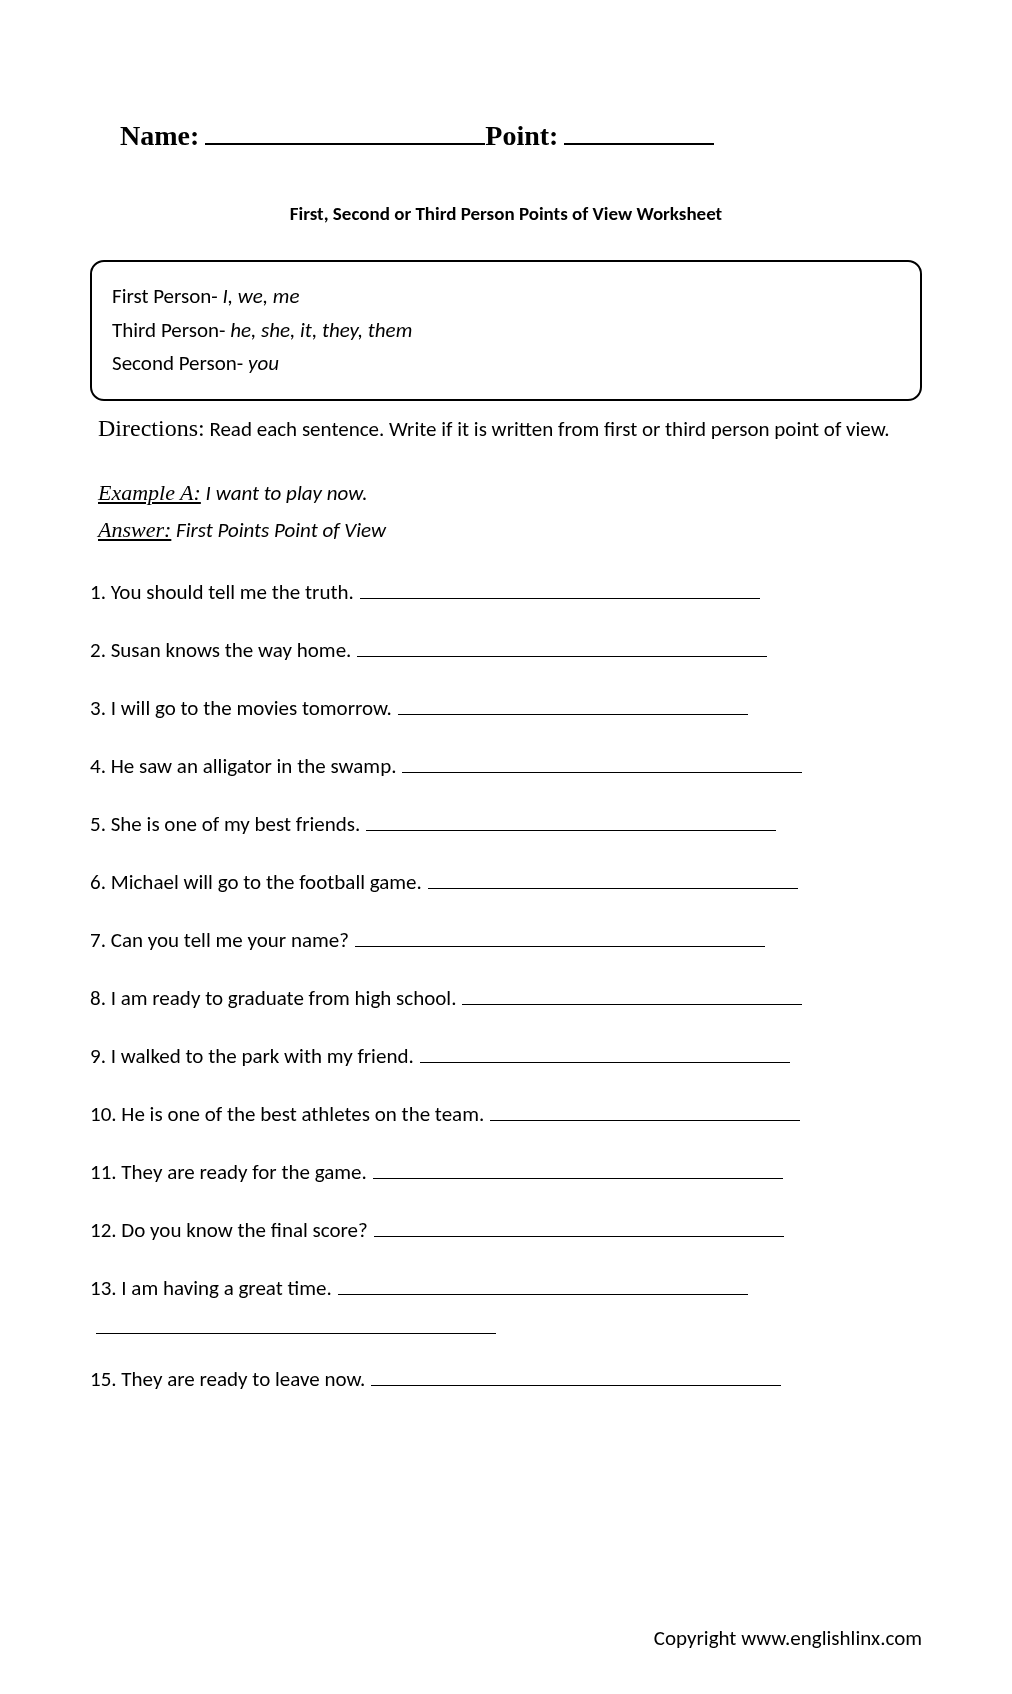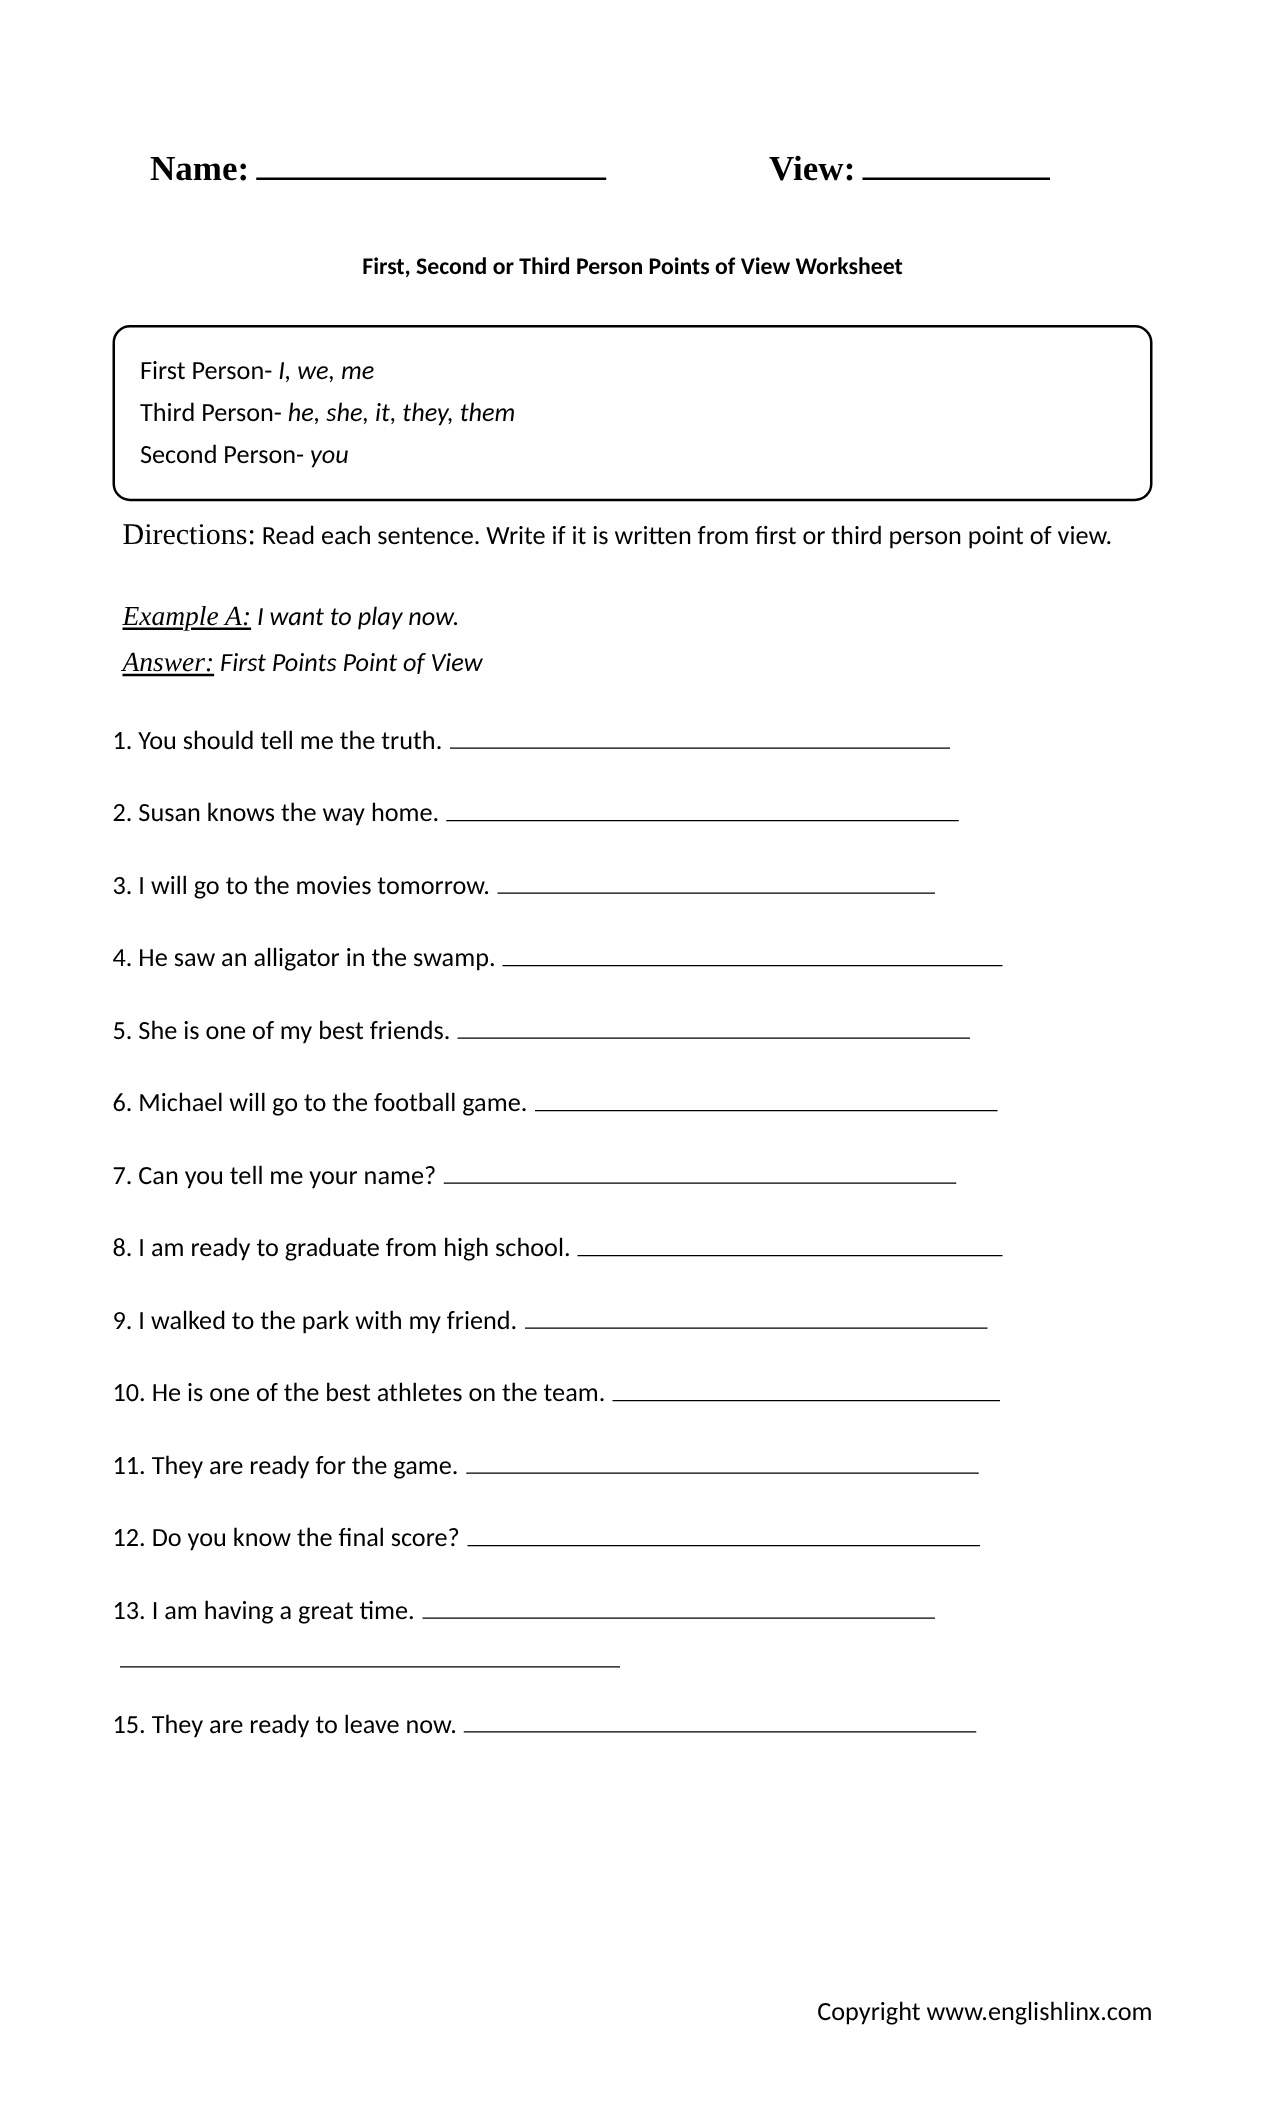--- a/index.html
+++ b/index.html
@@ -11,21 +11,20 @@
     padding: 120px 90px 40px 90px;
     color: #000;
     position: relative;
   }
   .header-row {
     display: flex;
     font-family: "Times New Roman", serif;
     font-size: 28px;
     font-weight: bold;
     margin-bottom: 50px;
-    gap: 130px;
     padding-left: 30px;
   }
   .header-field {
     display: flex;
     align-items: baseline;
   }
   .name-line {
     border-bottom: 2px solid #000;
     width: 280px;
     margin-left: 6px;
@@ -89,35 +88,35 @@
   }
   .q-text { white-space: nowrap; }
   .q-line {
     flex: 0 0 auto;
     border-bottom: 1.5px solid #000;
     margin-left: 6px;
   }
   .copyright {
     position: absolute;
     right: 90px;
-    bottom: 72px;
+    bottom: 43px;
     font-size: 21px;
     font-family: "Calibri", "Segoe UI", Arial, sans-serif;
   }
 </style>
 </head>
 <body>
 
 <div class="header-row">
   <div class="header-field">
     <span>Name:</span>
     <span class="name-line"></span>
   </div>
   <div class="header-field">
-    <span>View:</span>
+    <span>Point:</span>
     <span class="date-line"></span>
   </div>
 </div>
 
 <div class="title">First, Second or Third Person Points of View Worksheet</div>
 
 <div class="info-box">
   <div>
     <span>First Person- </span><span class="pronouns">I, we, me</span>
   </div>

